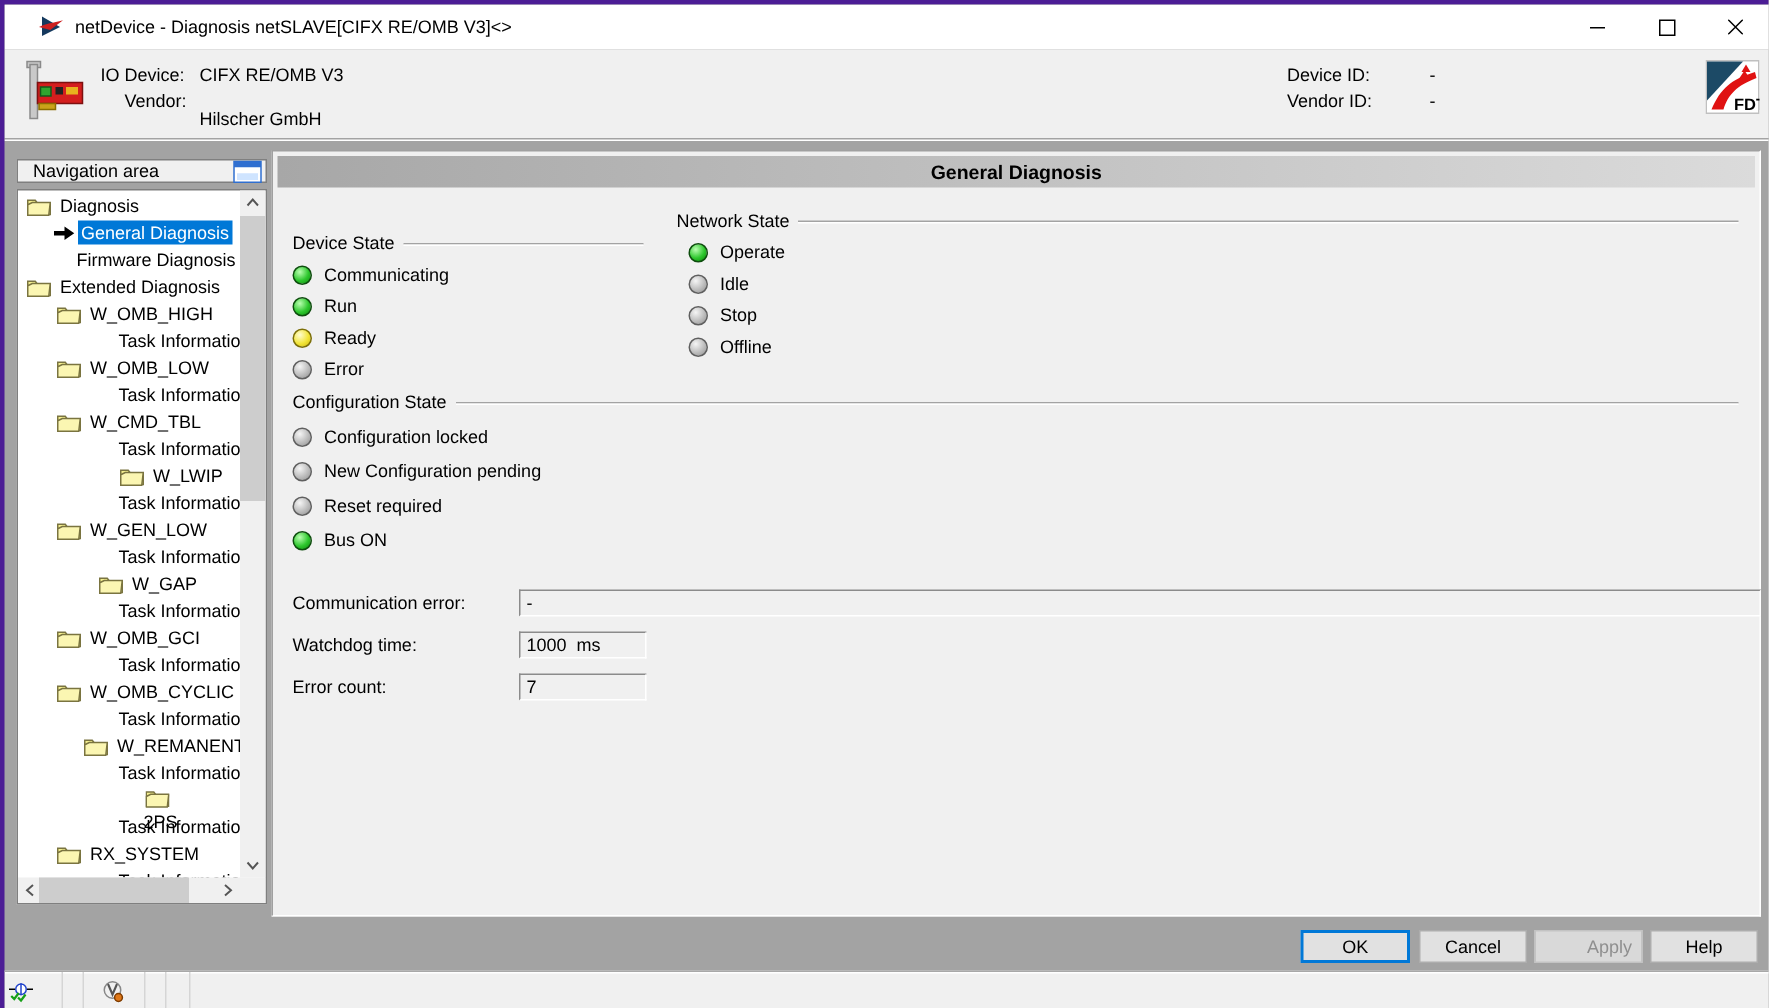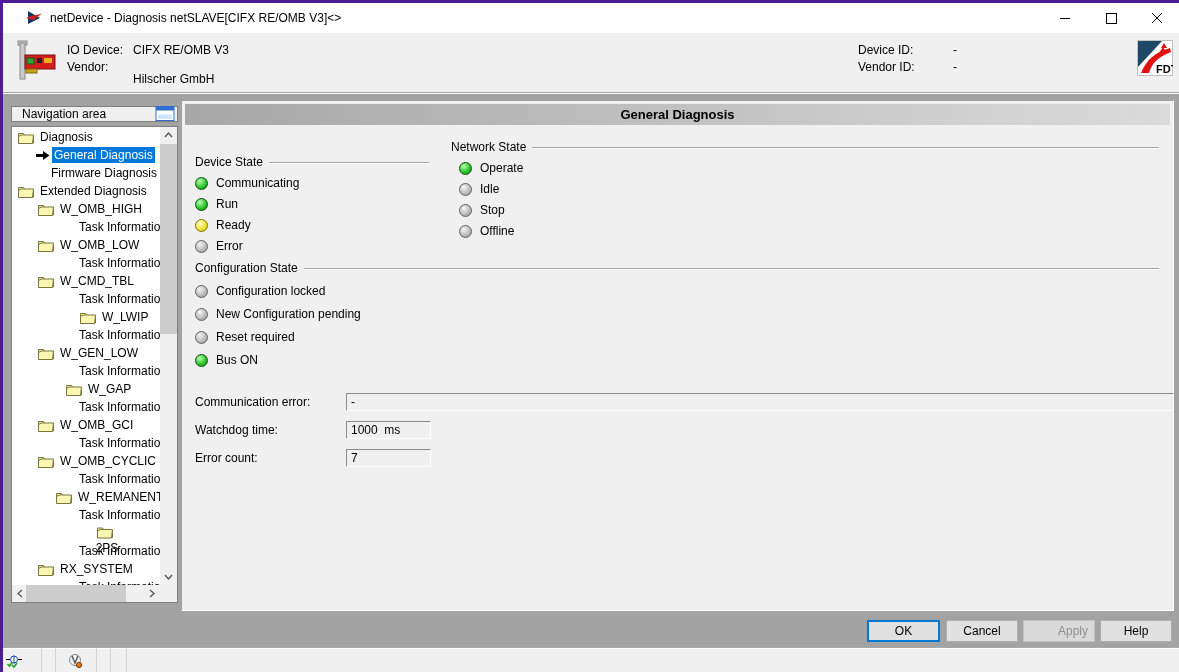--- a/index.html
+++ b/index.html
@@ -12,30 +12,30 @@
   .title{font-size:12px;color:#000;white-space:nowrap;}
   .controls{position:absolute;right:0;top:0;display:flex;height:30px;}
   .wc{width:46px;height:30px;display:flex;align-items:center;justify-content:center;cursor:default;}
   .glyph-min{width:10px;height:1px;background:#000;}
   .glyph-max{width:9px;height:9px;border:1px solid #000;}
 
   
   .band{position:absolute;top:30px;left:0;right:0;height:59px;background:#f0f0f0;}
   .band span.txt{position:absolute;white-space:nowrap;}
   .io-l{left:64px;top:10px;} .io-v{left:130px;top:10px;}
-  .vn-l{left:64px;top:27px;text-align:right;} .vn-v{left:130px;top:27px;margin-top:12px;}
+  .vn-l{left:80px;top:27px;text-align:right;} .vn-v{left:130px;top:27px;margin-top:12px;}
   .did-l{left:855px;top:10px;} .did-v{left:950px;top:10px;}
   .vid-l{left:855px;top:27px;} .vid-v{left:950px;top:27px;}
   .pci{position:absolute;left:10px;top:6px;width:46px;height:46px;}
   .fdt{position:absolute;left:1134px;top:7px;width:36px;height:36px;}
   .groove{position:absolute;top:89px;left:0;right:0;height:0;border-top:1px solid #a3a3a3;border-bottom:1px solid #ffffff;}
 
   
   .nav{position:absolute;left:8px;top:103px;width:167px;height:497px;}
-  .nav-header{position:absolute;top:0;left:0;right:0;height:16px;border:1px solid #7f7f7f;background:#f0f0f0;display:flex;align-items:flex-end;box-sizing:border-box;padding-left:10px;}
+  .nav-header{position:absolute;top:0;left:0;right:0;height:16px;border:1px solid #7f7f7f;background:#f0f0f0;display:flex;align-items:flex-start;box-sizing:border-box;padding-left:10px;}
   .nav-header .nav-title{flex:1;}
   .nav-ico{width:20px;height:15px;margin-right:2px;}
   .treebox{position:absolute;top:20px;left:0;right:0;bottom:0;border:1px solid #7f7f7f;background:#fff;box-sizing:border-box;}
   .rows{position:absolute;top:1px;left:0;right:17px;bottom:17px;overflow:hidden;}
   .tree-row{height:18px;display:flex;align-items:center;white-space:nowrap;cursor:default;}
   .tree-row .lbl{padding:1px 2px;}
   .tree-row.sel .lbl{background:var(--selection_bg,#0078d7);color:#fff;}
   .ic-folder{width:16px;height:13px;margin-right:4px;flex:0 0 16px;}
   .ic-arrow{width:14px;height:11px;margin-right:2px;flex:0 0 14px;}
   .vscroll{position:absolute;top:0;right:0;bottom:17px;width:17px;background:#f0f0f0;}

